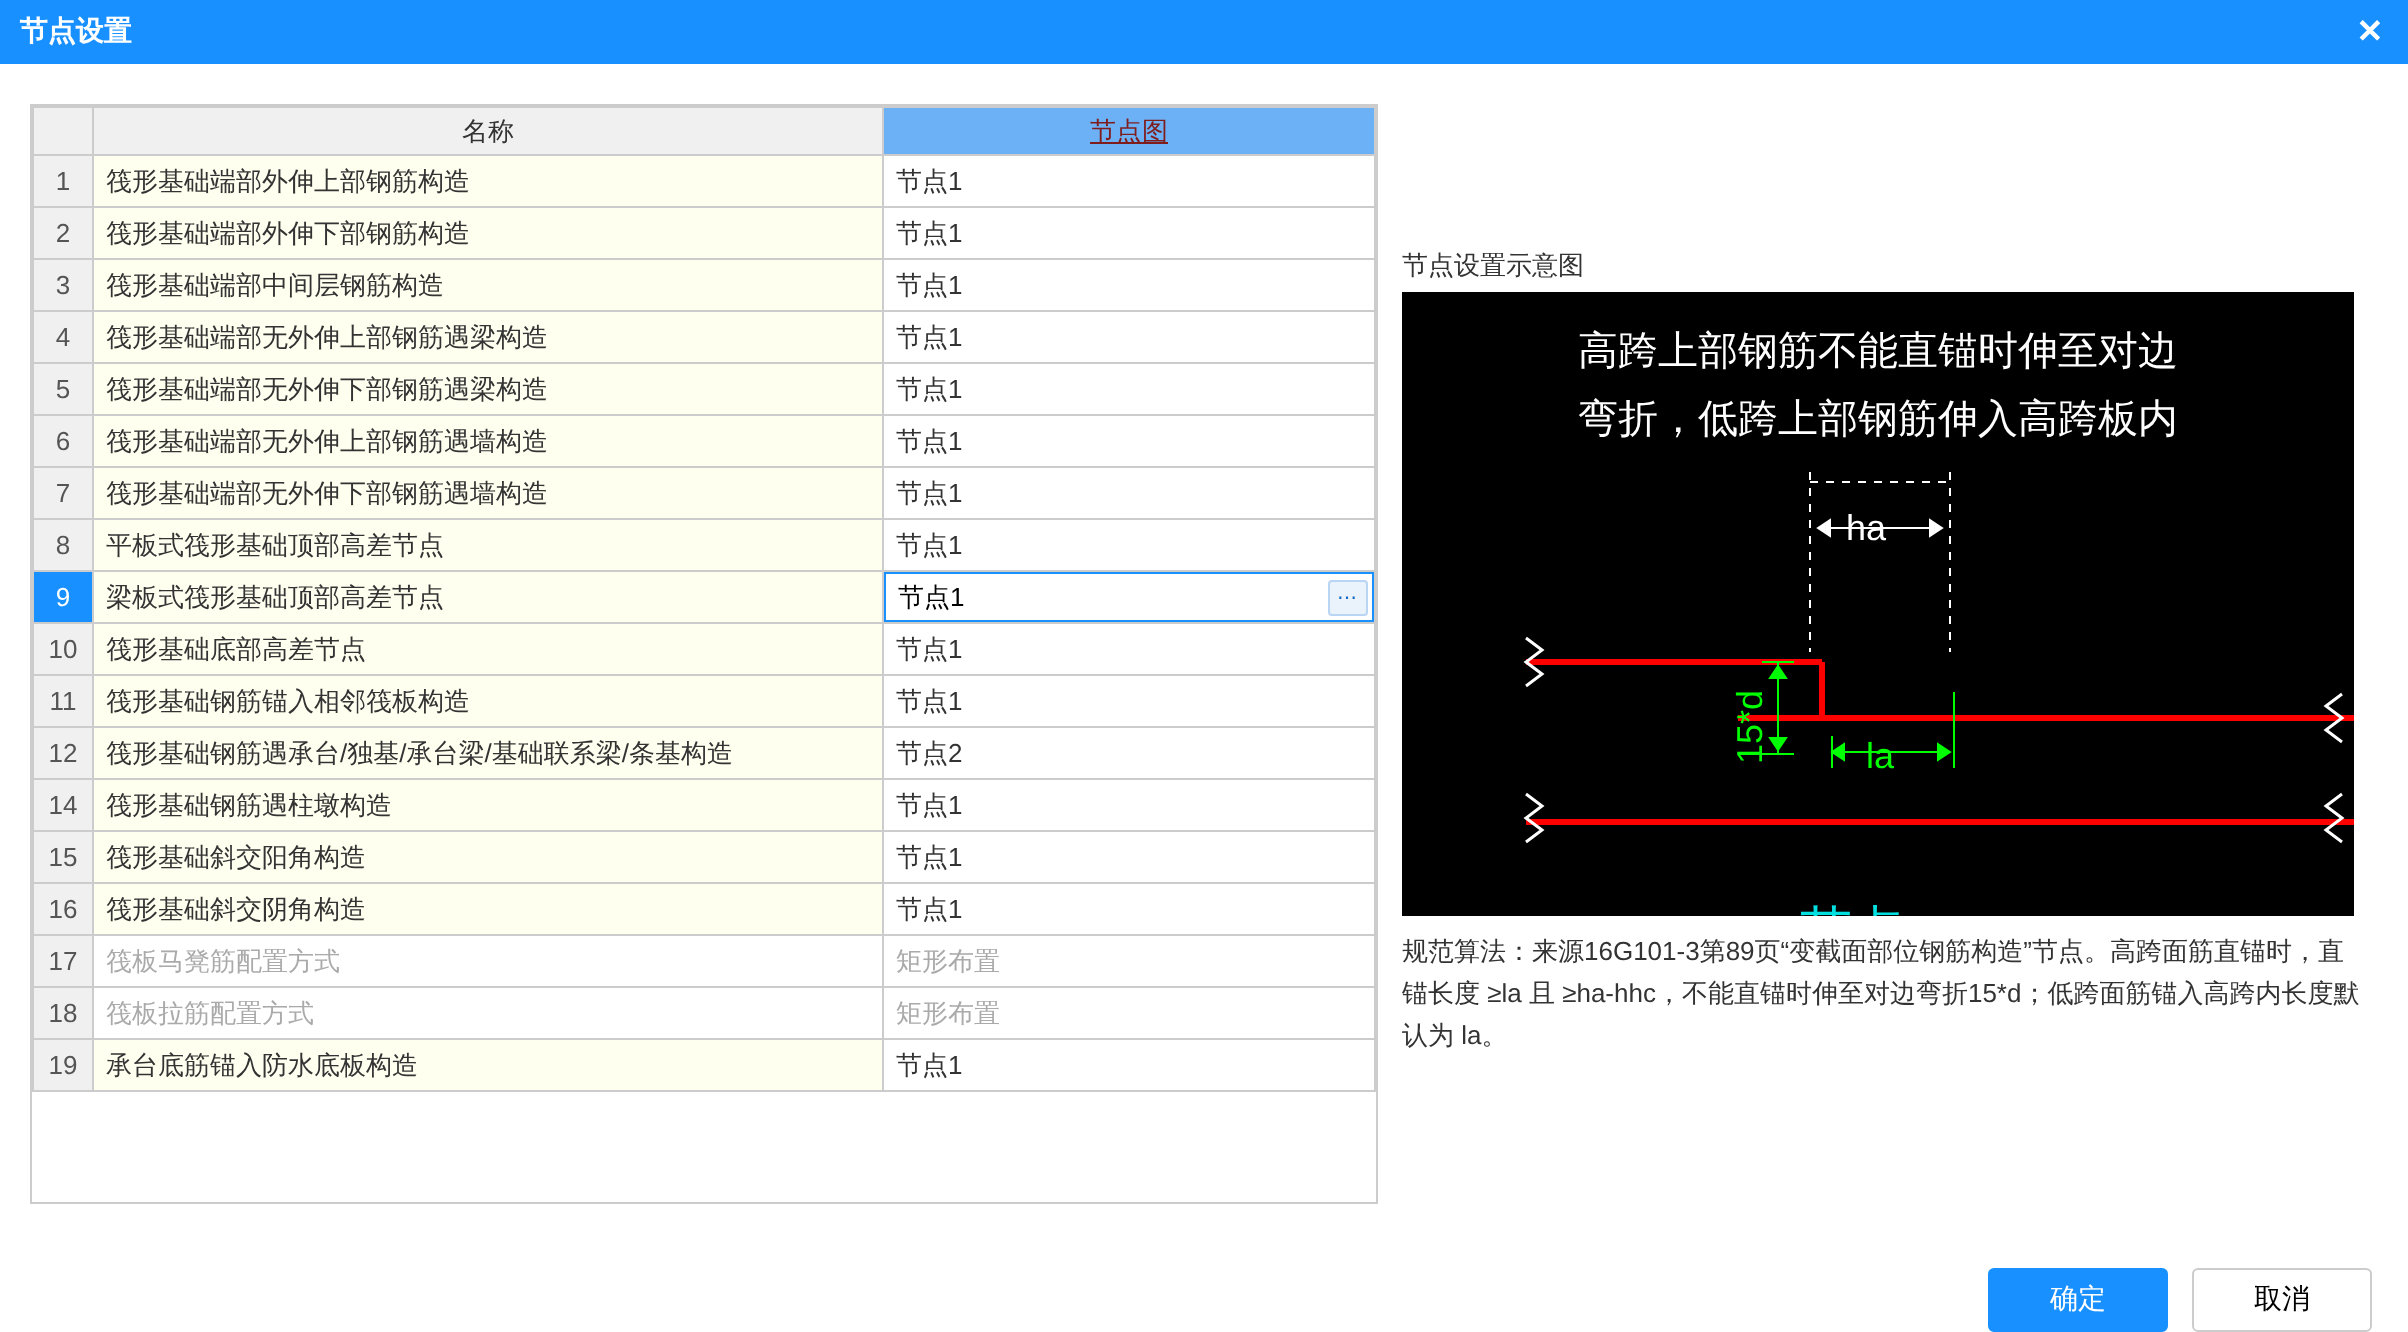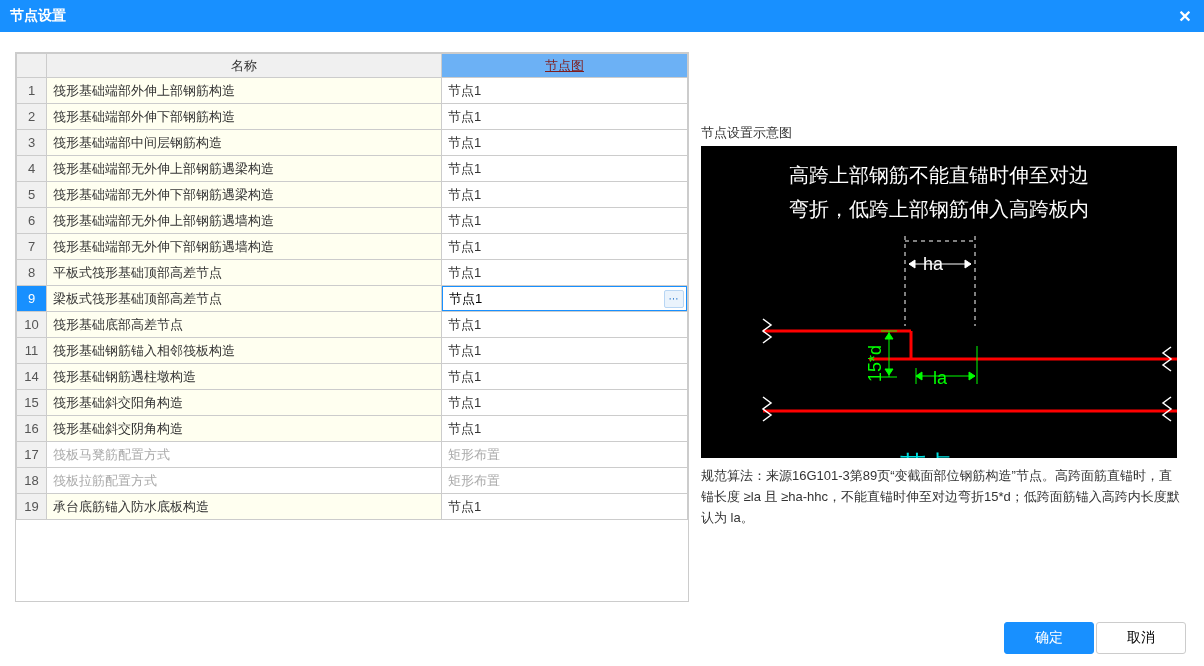--- a/index.html
+++ b/index.html
@@ -149,24 +149,24 @@
       top: 0; left: 0;
     }
     .spec-text {
       font-size: 13px;
       color: #333;
       margin-top: 8px;
       line-height: 1.6;
     }
     .footer {
       position: absolute;
-      bottom: 12px;
+      bottom: 0;
       right: 18px;
       display: flex;
-      gap: 2px;
+      gap: 12px;
     }
     .btn {
       min-width: 90px;
       height: 32px;
       border: 1px solid #ccc;
       background: #fff;
       border-radius: 3px;
       cursor: pointer;
       font-size: 14px;
       display: flex;
@@ -252,20 +252,25 @@
             <td class="idx">10</td>
             <td class="name">筏形基础底部高差节点</td>
             <td class="node">节点1</td>
           </tr>
           <tr>
             <td class="idx">11</td>
             <td class="name">筏形基础钢筋锚入相邻筏板构造</td>
             <td class="node">节点1</td>
           </tr>
           <tr>
+            <td class="idx">12</td>
+            <td class="name">筏形基础钢筋遇承台/独基/承台梁/基础联系梁/条基构造</td>
+            <td class="node">节点2</td>
+          </tr>
+          <tr>
             <td class="idx">14</td>
             <td class="name">筏形基础钢筋遇柱墩构造</td>
             <td class="node">节点1</td>
           </tr>
           <tr>
             <td class="idx">15</td>
             <td class="name">筏形基础斜交阳角构造</td>
             <td class="node">节点1</td>
           </tr>
           <tr>

